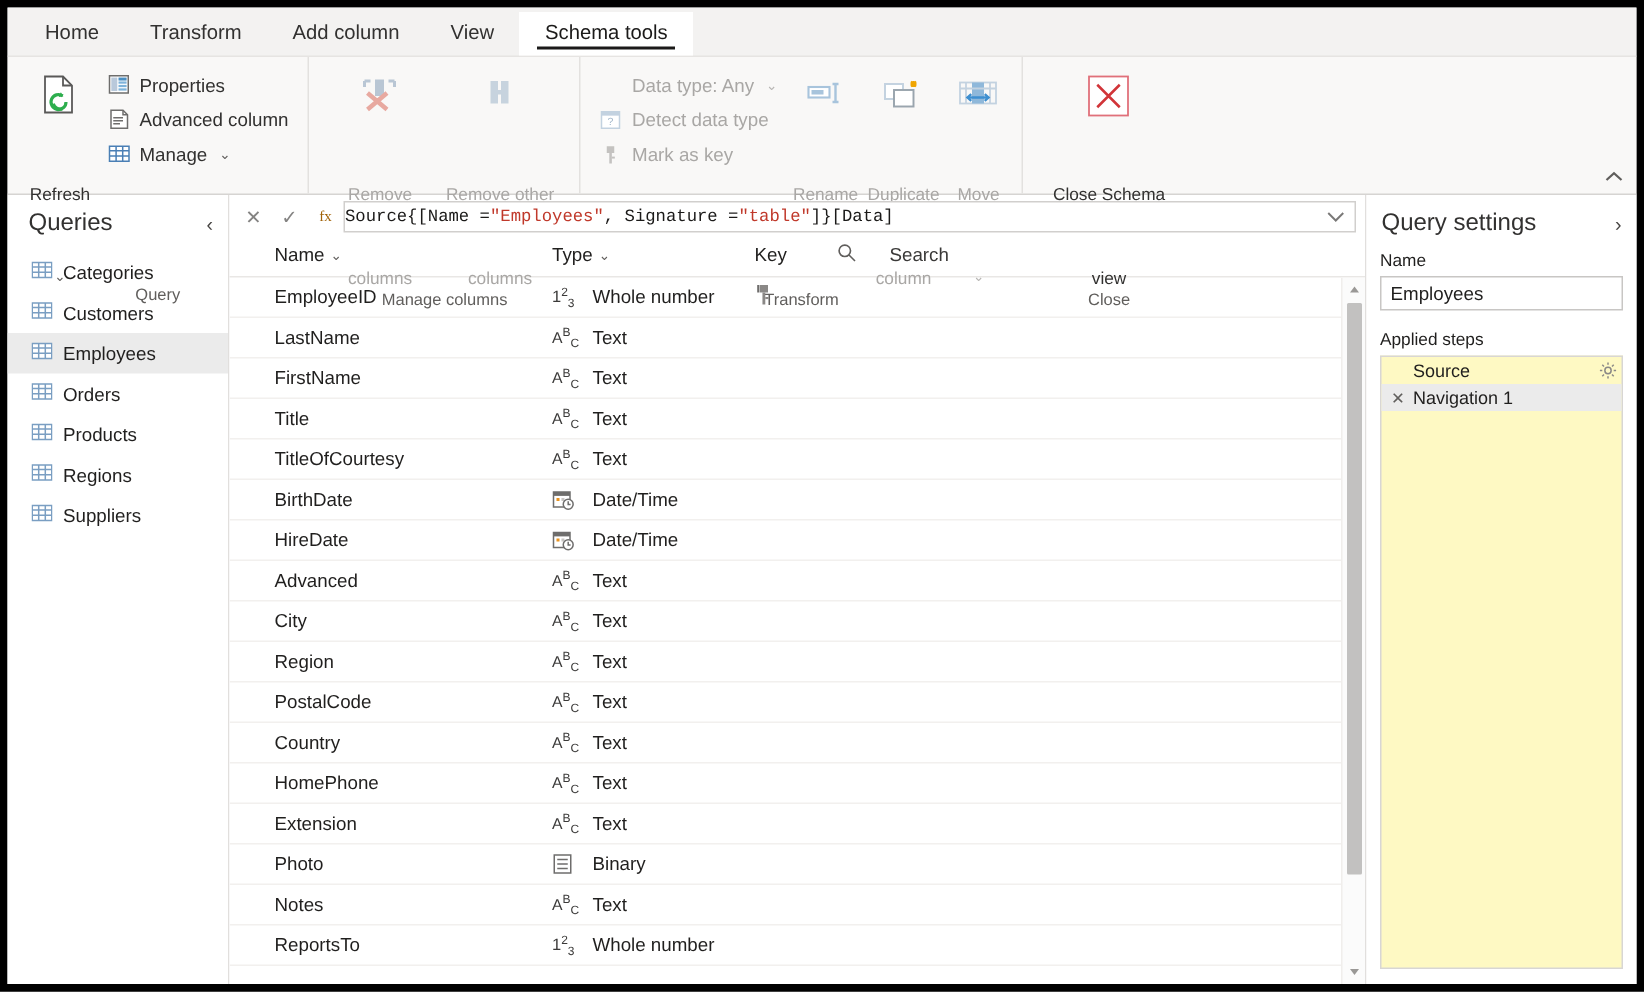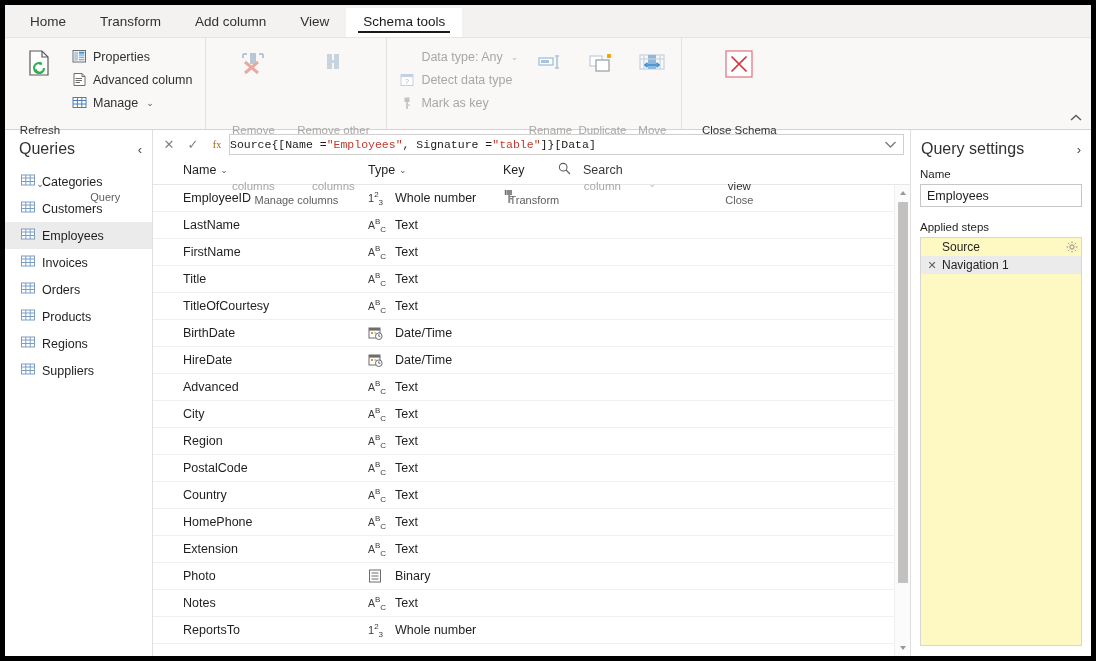--- a/index.html
+++ b/index.html
@@ -199,21 +199,21 @@
     display: flex; align-items: center;
     height: 30px;
     padding-left: 30px;
     font-size: 12.5px;
     color: #201f1e;
     border-bottom: 1px solid #e9e7e5;
   }
   .sh-name { width: 185px; display:flex; align-items:center; gap:4px; cursor: default;}
   .sh-type { width: 135px; display:flex; align-items:center; gap:4px; cursor: default;}
   .sh-key  { width: 55px; cursor: default;}
-  .sh-search { display: flex; align-items: center; gap: 12px; color: #3a3938; cursor: default;}
+  .sh-search { display: flex; align-items: center; gap: 22px; color: #3a3938; cursor: default;}
   .hdr-caret { font-size: 9px; color: #605e5c; }
 
   .schema-body {
     flex: 1;
     display: flex;
     overflow: hidden;
     position: relative;
   }
   .schema-rows {
     flex: 1;
@@ -548,32 +548,20 @@
           <span>
             <svg width="14" height="14" viewBox="0 0 14 14">
                 <rect x="0.5" y="2" width="13" height="10" fill="#fff" stroke="#7a9ec2" stroke-width="1"></rect>
                 <line x1="0.5" y1="5" x2="13.5" y2="5" stroke="#7a9ec2"></line>
                 <line x1="0.5" y1="8.5" x2="13.5" y2="8.5" stroke="#7a9ec2"></line>
                 <line x1="4.8" y1="2" x2="4.8" y2="12" stroke="#7a9ec2"></line>
                 <line x1="9.2" y1="2" x2="9.2" y2="12" stroke="#7a9ec2"></line>
               </svg>
           </span>
           <span>Employees</span>
-        </div>
-        <div class="q-item">
-          <span>
-            <svg width="14" height="14" viewBox="0 0 14 14">
-                <rect x="0.5" y="2" width="13" height="10" fill="#fff" stroke="#7a9ec2" stroke-width="1"></rect>
-                <line x1="0.5" y1="5" x2="13.5" y2="5" stroke="#7a9ec2"></line>
-                <line x1="0.5" y1="8.5" x2="13.5" y2="8.5" stroke="#7a9ec2"></line>
-                <line x1="4.8" y1="2" x2="4.8" y2="12" stroke="#7a9ec2"></line>
-                <line x1="9.2" y1="2" x2="9.2" y2="12" stroke="#7a9ec2"></line>
-              </svg>
-          </span>
-          <span>Invoices</span>
         </div>
         <div class="q-item">
           <span>
             <svg width="14" height="14" viewBox="0 0 14 14">
                 <rect x="0.5" y="2" width="13" height="10" fill="#fff" stroke="#7a9ec2" stroke-width="1"></rect>
                 <line x1="0.5" y1="5" x2="13.5" y2="5" stroke="#7a9ec2"></line>
                 <line x1="0.5" y1="8.5" x2="13.5" y2="8.5" stroke="#7a9ec2"></line>
                 <line x1="4.8" y1="2" x2="4.8" y2="12" stroke="#7a9ec2"></line>
                 <line x1="9.2" y1="2" x2="9.2" y2="12" stroke="#7a9ec2"></line>
               </svg>

